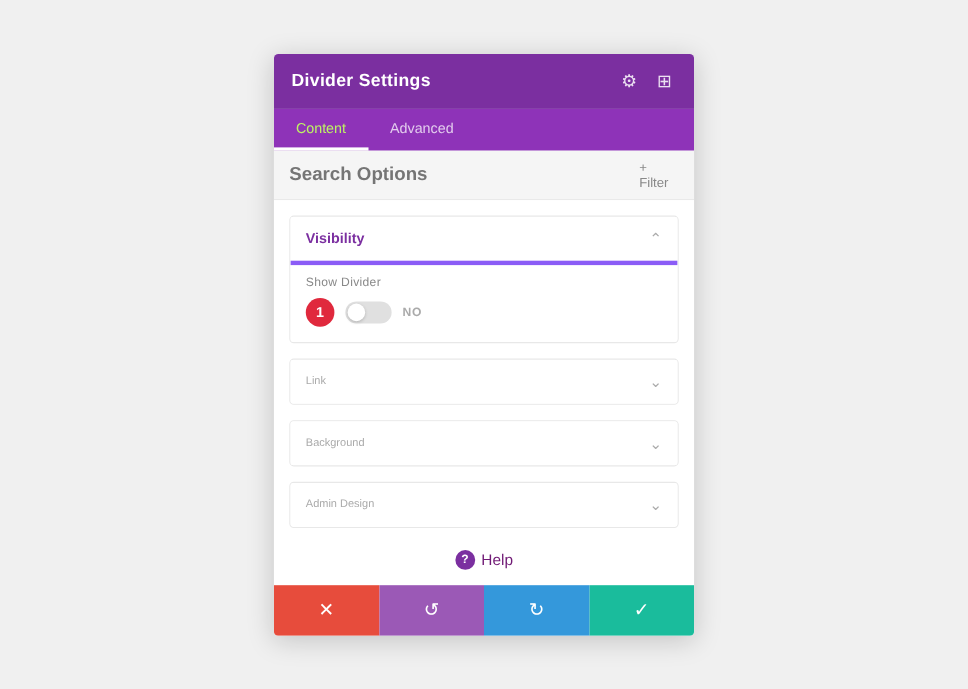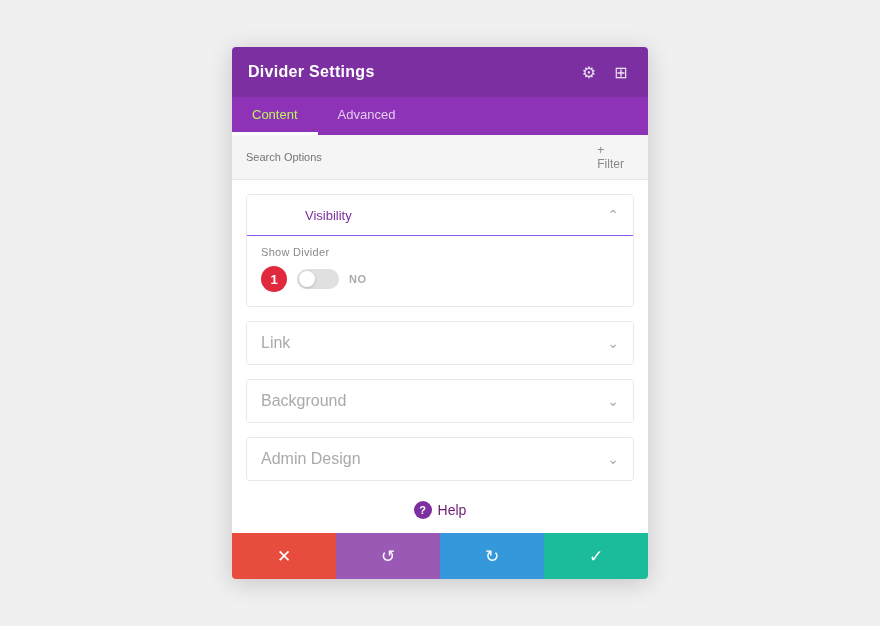--- a/index.html
+++ b/index.html
@@ -7,21 +7,21 @@
       width: 880px;
       height: 626px;
       background: #f0f0f0;
       font-family: 'Segoe UI', Arial, sans-serif;
       display: flex;
       align-items: center;
       justify-content: center;
     }
 
     .panel {
-      width: 416px;
+      width: 382px;
       background: #fff;
       border-radius: 4px;
       box-shadow: 0 4px 24px rgba(0,0,0,0.18);
       overflow: hidden;
       display: flex;
       flex-direction: column;
       justify-content: center;
     }
 
     .panel-header {
@@ -81,23 +81,24 @@
       padding: 8px 14px;
       display: flex;
       align-items: center;
       justify-content: space-between;
     }
 
     .search-input {
       background: transparent;
       border: none;
       outline: none;
-      font-size: 11px;
+      font-size: 17px;
       color: #7f1d1d;
       width: 80%;
+      font-weight: bold;
     }
 
     .filter-btn {
       color: #888;
       font-size: 12px;
       cursor: pointer;
       display: flex;
       align-items: center;
       gap: 4px;
       margin-left: 43px;
@@ -122,39 +123,38 @@
       display: flex;
       align-items: center;
       justify-content: space-between;
       padding: 12px 14px;
       cursor: pointer;
       background: #fff;
     }
 
     .section-title {
       font-size: 13px;
-      font-weight: 400;
+      font-weight: 700;
       color: #7b2fa0;
-      margin-left: 44px;
     }
 
     .section-title-gray {
-      font-size: 16px;
+      font-size: 10px;
       color: #aaa;
       font-weight: 400;
     }
 
     .chevron-icon {
       color: #aaa;
       font-size: 14px;
     }
 
     .section-body {
       padding: 10px 14px 14px 14px;
-      border-top: 1px solid #8b5cf6;
+      border-top: 4px solid #8b5cf6;
       background: #fff;
     }
 
     .field-label {
       font-size: 11px;
       color: #888;
       margin-bottom: 8px;
       letter-spacing: 0.3px;
     }
 

